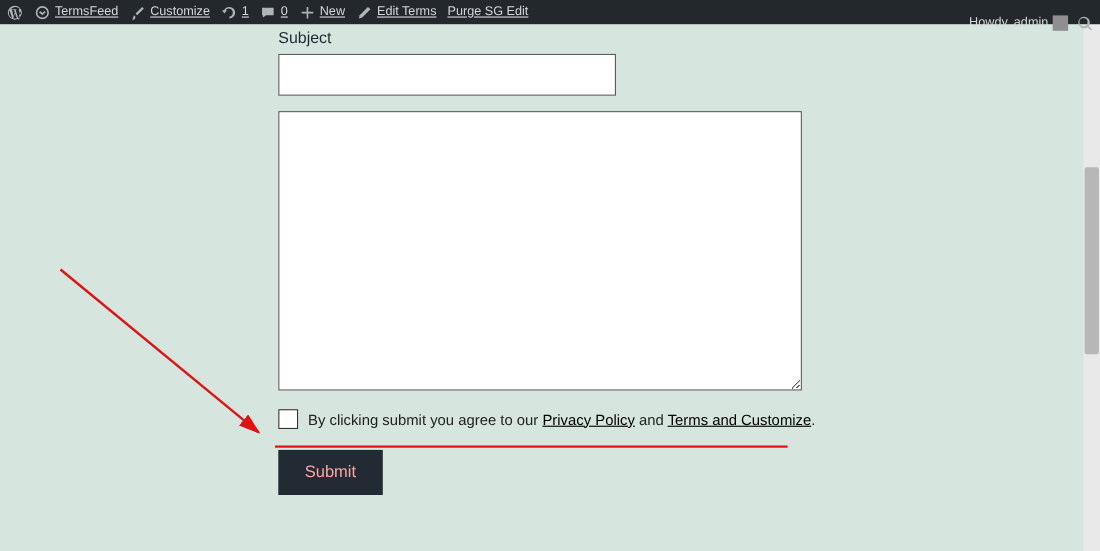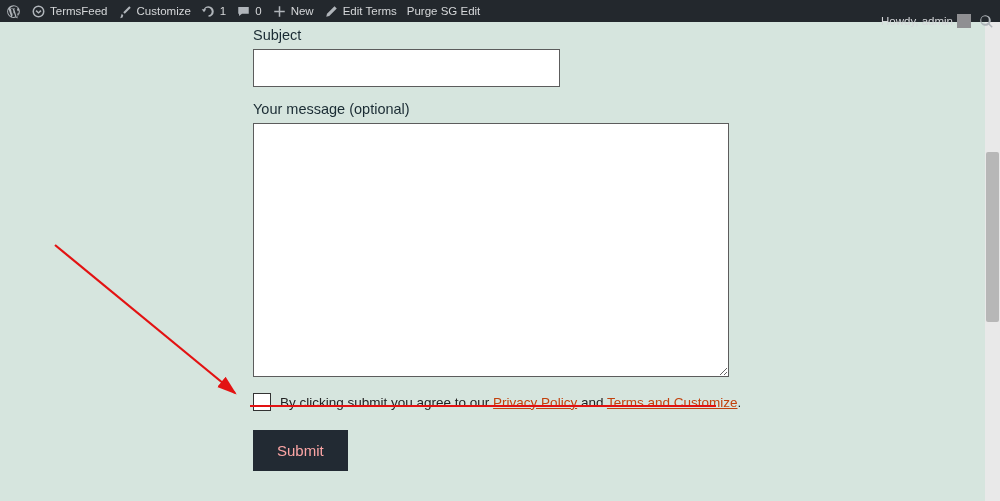--- a/index.html
+++ b/index.html
@@ -16,21 +16,21 @@
     top: 0; left: 0; right: 0;
     height: 22px;
     background: #23282d;
     color: #d5d7d9;
     display: flex;
     align-items: center;
     font-size: 11.5px;
     padding: 0 6px;
     z-index: 10;
   }
-  .adminbar .left { display: flex; align-items: center; gap: 10px; }
+  .adminbar .left { display: flex; align-items: center; gap: 10px; text-decoration: underline; }
   .adminbar .item { display: flex; align-items: center; gap: 4px; cursor: pointer; }
   .adminbar .right { margin-left: auto; display: flex; align-items: flex-start; gap: 8px; margin-top: 20px; }
   .ab-icon { display: inline-flex; align-items: center; }
   .ab-icon svg { width: 15px; height: 15px; fill: #b0b5ba; }
   .avatar {
     width: 14px; height: 14px; background: #8f8f92;
   }
 
   .form-area {
     position: absolute;
@@ -68,21 +68,21 @@
     font-size: 13.5px;
     color: #222;
   }
   .consent .chk {
     width: 18px; height: 18px;
     border: 1.5px solid #333;
     background: #fff;
     margin-right: 9px;
     cursor: pointer;
   }
-  .consent a { color: #c2410c; text-decoration: underline; cursor: pointer; }
+  .consent a { color: #000000; text-decoration: underline; cursor: pointer; }
   .red-underline {
     position: absolute;
     height: 2px;
     background: #e31212;
   }
   .submit-btn {
     margin-top: 19px;
     padding: 12px 24px;
     background: #222a33;
     color: #fca5a5;
@@ -216,21 +216,20 @@
   </div>
 </div>
 
 <div class="side-arrow"></div>
 
 <div class="form-area">
   <div class="flabel">Subject</div>
   <input class="subject-input" value="" style="">
 
   <div class="msg-block">
-    <div class="flabel">Your message (optional)</div>
     <textarea class="msg-area" style=""></textarea>
   </div>
 
   <div class="consent">
     <span class="chk"></span>
     <span>
       <span>By clicking submit you agree to our </span><a>Privacy Policy</a><span> and </span><a>Terms and Customize</a><span>.</span>
     </span>
   </div>
 

